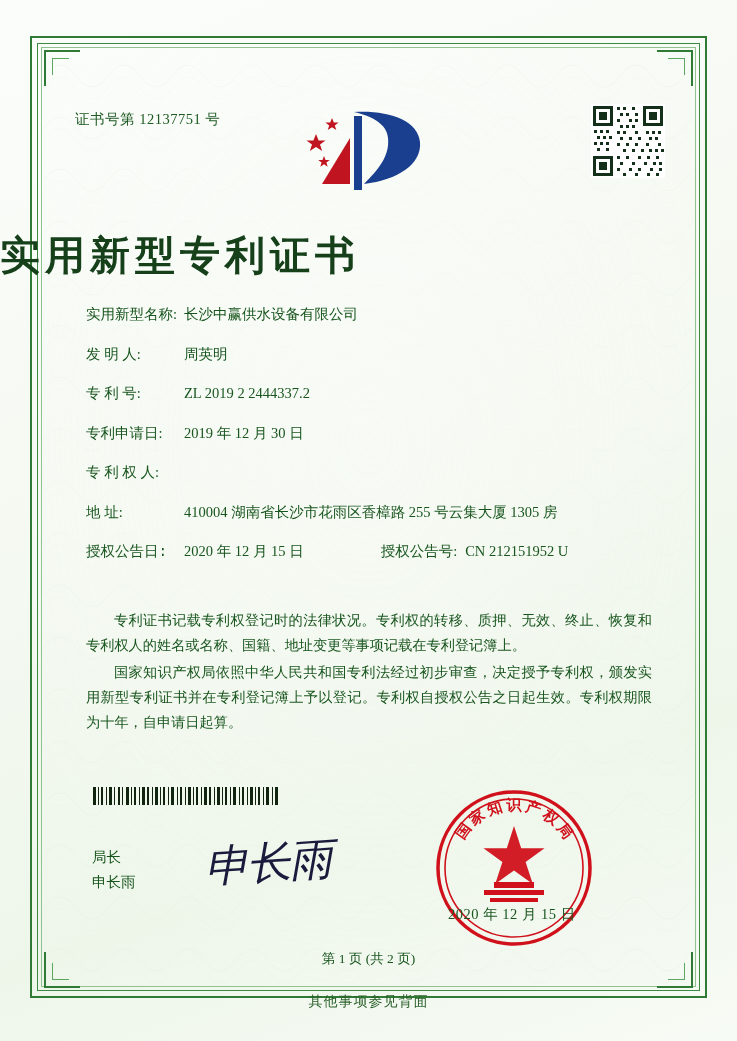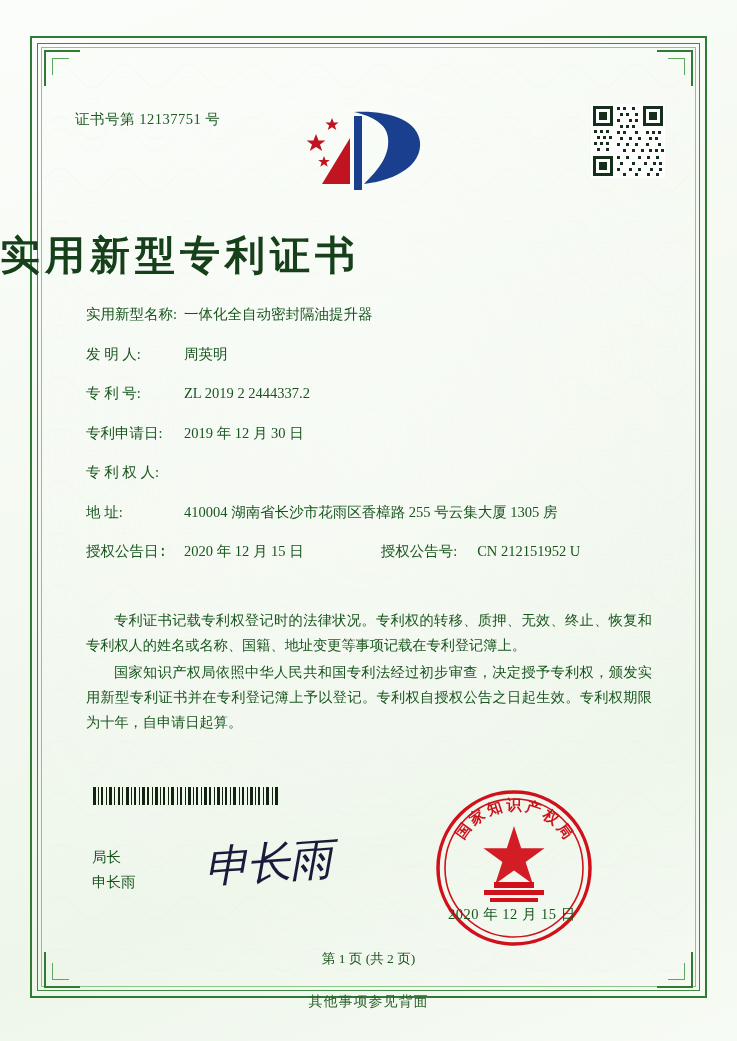--- a/index.html
+++ b/index.html
@@ -330,21 +330,21 @@
         <rect x="56" y="69" width="3" height="3"></rect>
         <rect x="65" y="69" width="3" height="3"></rect>
     </g>
   </svg>
 
   <div class="title">实用新型专利证书</div>
 
   <div class="fields">
     <div class="field-row">
       <div class="field-label">实用新型名称:</div>
-      <div class="field-value">一体化全自动密封隔油提升器</div>
+      <div class="field-value">长沙中赢供水设备有限公司</div>
     </div>
     <div class="field-row">
       <div class="field-label">发 明 人:</div>
       <div class="field-value">周英明</div>
     </div>
     <div class="field-row">
       <div class="field-label">专 利 号:</div>
       <div class="field-value">ZL 2019 2 2444337.2</div>
     </div>
     <div class="field-row">
@@ -355,21 +355,21 @@
       <div class="field-label">专 利 权 人:</div>
     </div>
     <div class="field-row">
       <div class="field-label">地        址:</div>
       <div class="field-value">410004 湖南省长沙市花雨区香樟路 255 号云集大厦 1305 房</div>
     </div>
     <div class="field-row dual">
       <div class="field-label">授权公告日:</div>
       <div>2020 年 12 月 15 日</div>
       <div class="second-label">授权公告号:</div>
-      <div style="margin-left:20px">CN 212151952 U</div>
+      <div style="margin-left:8px">CN 212151952 U</div>
     </div>
   </div>
 
   <div class="body-text">
     <p>专利证书记载专利权登记时的法律状况。专利权的转移、质押、无效、终止、恢复和专利权人的姓名或名称、国籍、地址变更等事项记载在专利登记簿上。</p>
     <p>国家知识产权局依照中华人民共和国专利法经过初步审查，决定授予专利权，颁发实用新型专利证书并在专利登记簿上予以登记。专利权自授权公告之日起生效。专利权期限为十年，自申请日起算。</p>
   </div>
 
   <svg class="barcode" viewBox="0 0 188 18" shape-rendering="crispEdges">
     <g fill="#102410">

